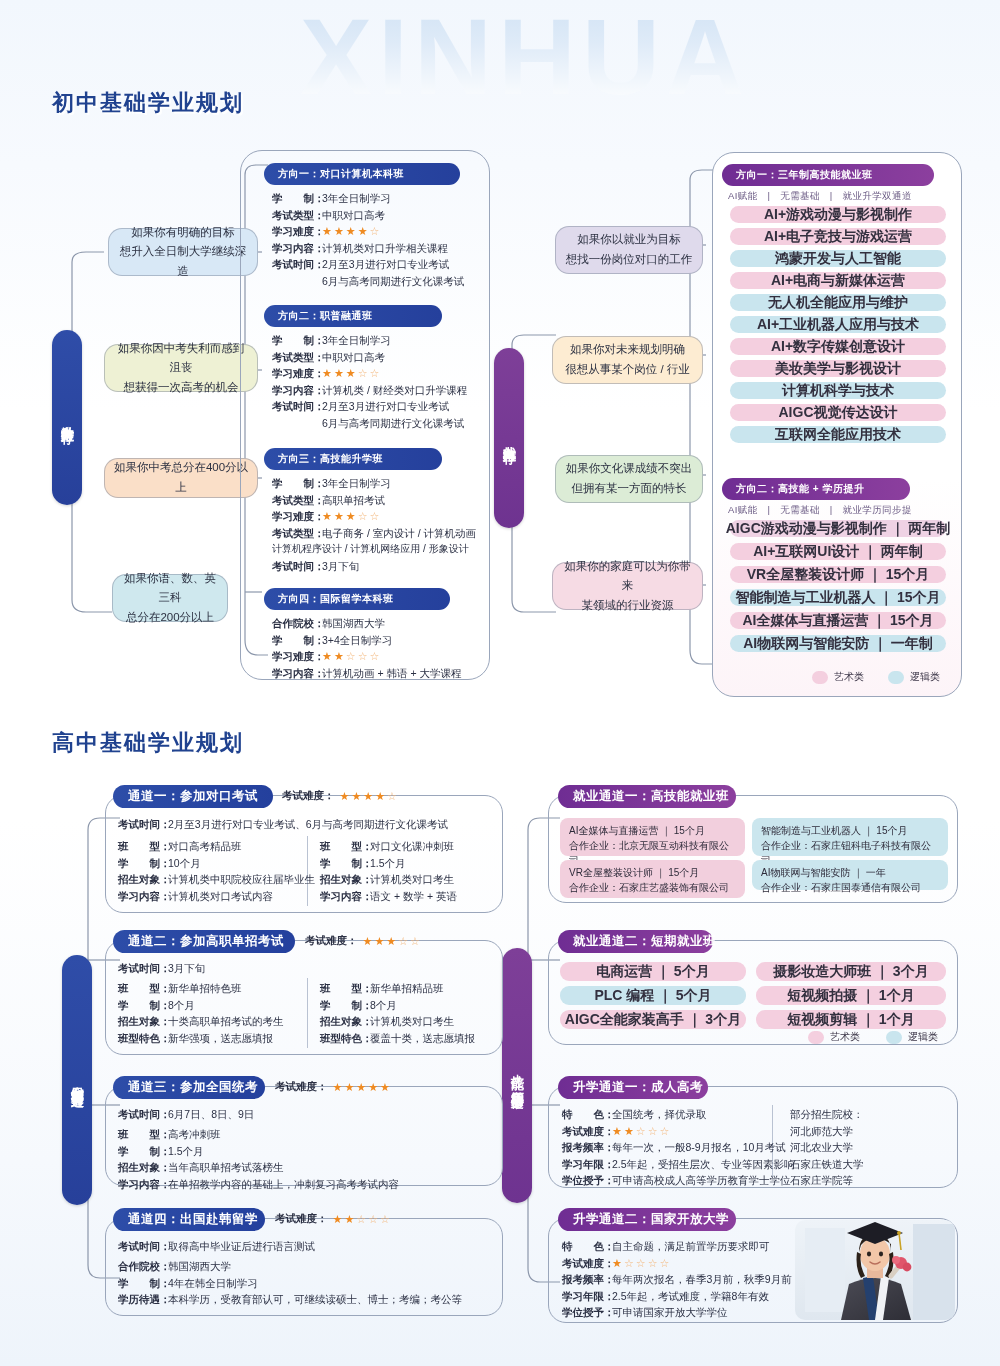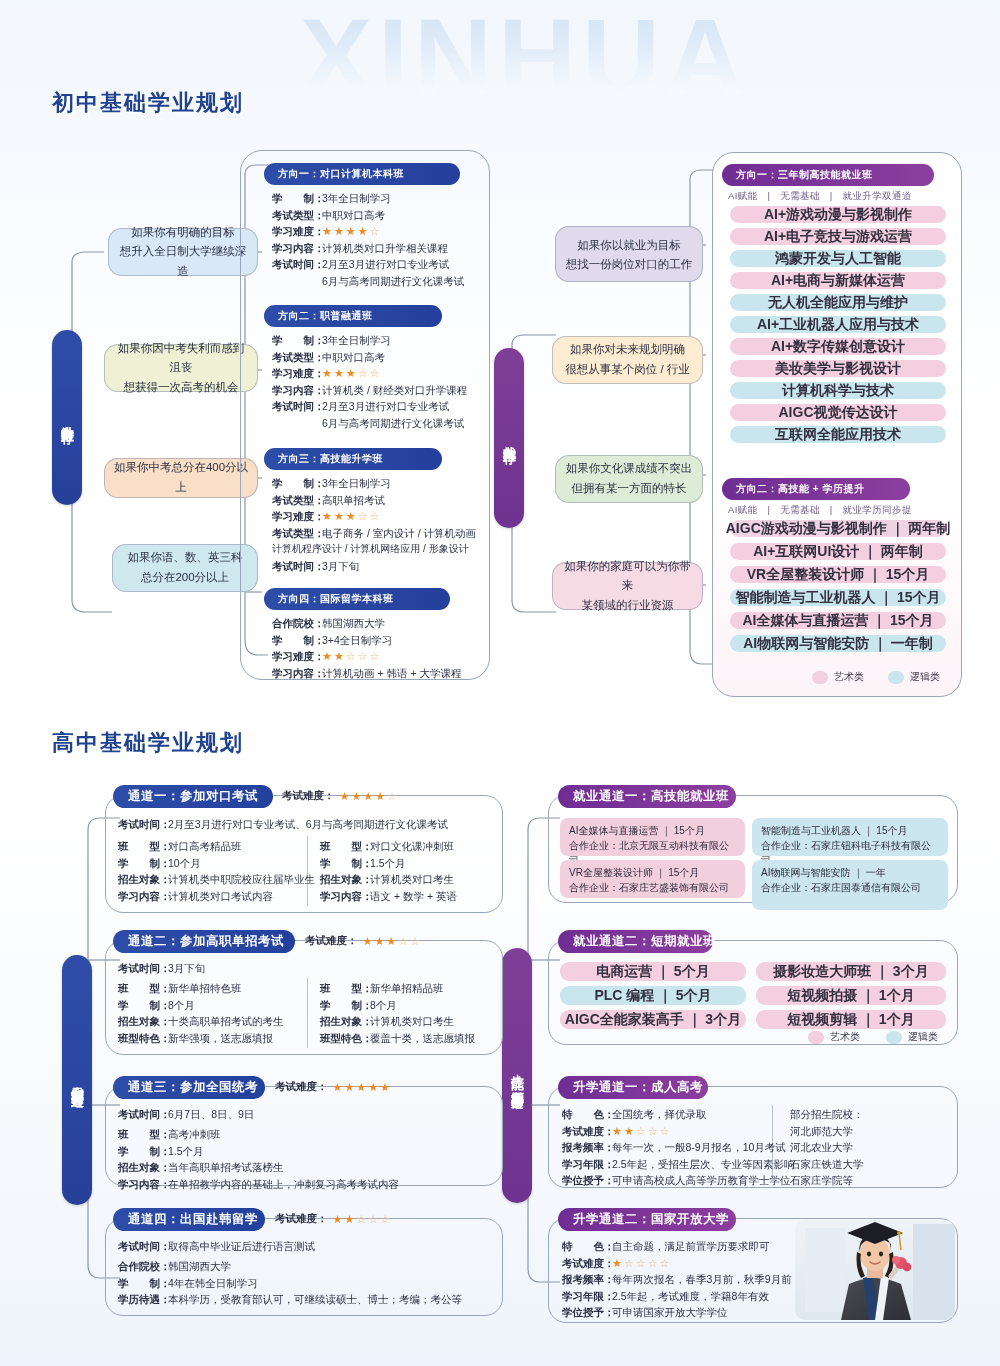--- a/index.html
+++ b/index.html
@@ -225,26 +225,26 @@
     <span>如果你有明确的目标</span>
     <span>想升入全日制大学继续深造</span>
   </div>
   <div class="cond" style="left:104px; top:344px; width:154px; height:48px; background:#eef1d4;">
     <span>如果你因中考失利而感到沮丧</span>
     <span>想获得一次高考的机会</span>
   </div>
   <div class="cond" style="left:104px; top:458px; width:154px; height:40px; background:#fadfc8;">
     <span>如果你中考总分在400分以上</span>
   </div>
-  <div class="cond" style="left:112px; top:544px; width:146px; height:48px; background:#cfe8ee;">
+  <div class="cond" style="left:112px; top:574px; width:116px; height:48px; background:#cfe8ee;">
     <span>如果你语、数、英三科</span>
     <span>总分在200分以上</span>
   </div>
 
-  <div class="cond" style="left:555px; top:226px; width:148px; height:56px; background:#dfdaec;justify-content:flex-end;">
+  <div class="cond" style="left:555px; top:226px; width:148px; height:48px; background:#dfdaec;">
     <span>如果你以就业为目标</span>
     <span>想找一份岗位对口的工作</span>
   </div>
   <div class="cond" style="left:552px; top:336px; width:151px; height:48px; background:#fdecd2;">
     <span>如果你对未来规划明确</span>
     <span>很想从事某个岗位 / 行业</span>
   </div>
   <div class="cond" style="left:555px; top:455px; width:148px; height:48px; background:#dcecd6;">
     <span>如果你文化课成绩不突出</span>
     <span>但拥有某一方面的特长</span>
@@ -422,21 +422,21 @@
     <div>合作企业：北京无限互动科技有限公司</div>
   </div>
   <div class="info-box blue" style="left:752px; top:818px; width:196px; height:38px;">
     <div>智能制造与工业机器人 ｜ 15个月</div>
     <div>合作企业：石家庄钮科电子科技有限公司</div>
   </div>
   <div class="info-box pink" style="left:560px; top:860px; width:185px; height:38px;">
     <div>VR全屋整装设计师 ｜ 15个月</div>
     <div>合作企业：石家庄艺盛装饰有限公司</div>
   </div>
-  <div class="info-box blue" style="left:752px; top:860px; width:196px; height:50px;">
+  <div class="info-box blue" style="left:752px; top:860px; width:196px; height:30px;">
     <div>AI物联网与智能安防 ｜ 一年</div>
     <div>合作企业：石家庄国泰通信有限公司</div>
   </div>
 
   <div class="chan-card" style="left:548px; top:940px; width:410px; height:105px;"></div>
   <div class="chan-pill purple" style="left:558px; top:930px; width:155px;">就业通道二：短期就业班</div>
   <div class="chip pink" style="left:560px; top:962px; width:186px; height:19px;">电商运营 ｜ 5个月</div>
   <div class="chip pink" style="left:756px; top:962px; width:190px; height:19px;">摄影妆造大师班 ｜ 3个月</div>
   <div class="chip blue" style="left:560px; top:986px; width:186px; height:19px;">PLC 编程 ｜ 5个月</div>
   <div class="chip pink" style="left:756px; top:986px; width:190px; height:19px;">短视频拍摄 ｜ 1个月</div>

